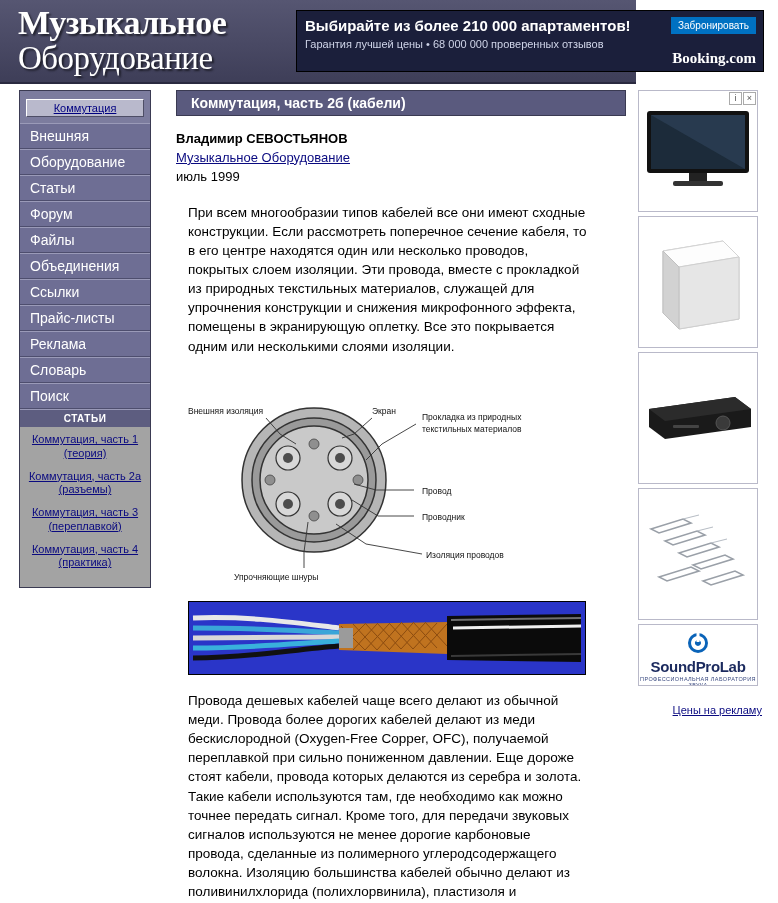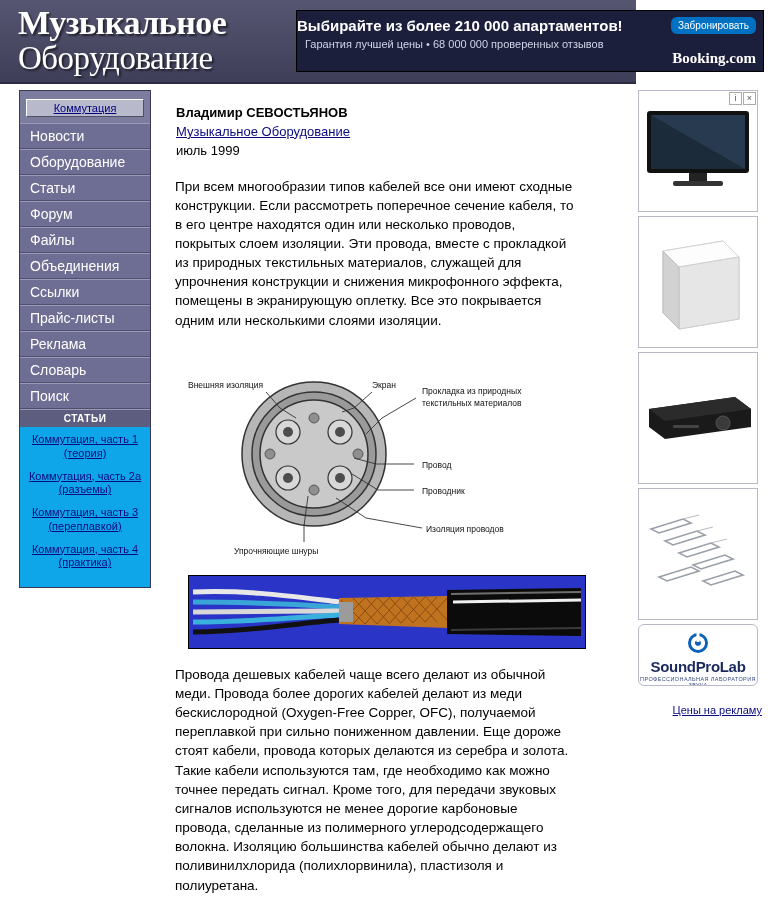--- a/index.html
+++ b/index.html
@@ -55,21 +55,21 @@
     top: 10px;
     width: 468px;
     height: 62px;
     background: #1b1f3b;
     border: 1px solid #000;
     box-sizing: border-box;
     overflow: hidden;
   }
   #top-banner .bn-line1 {
     position: absolute;
-    left: 0;
+    left: 8px;
     top: 6px;
     color: #ffffff;
     font-weight: bold;
     font-size: 15px;
     white-space: nowrap;
   }
   #top-banner .bn-line2 {
     position: absolute;
     left: 8px;
     top: 27px;
@@ -78,21 +78,21 @@
     white-space: nowrap;
   }
   #top-banner .bn-btn {
     position: absolute;
     right: 7px;
     top: 6px;
     background: #0071c2;
     color: #fff;
     font-size: 10px;
     padding: 3px 7px;
-    border-radius: 6px;
+    border-radius: 0;
     white-space: nowrap;
     margin-left: 36px;
   }
   #top-banner .bn-brand {
     position: absolute;
     right: 7px;
     bottom: 4px;
     color: #ffffff;
     font-family: "Liberation Serif", serif;
     font-weight: bold;
@@ -149,21 +149,21 @@
     background: #5d5d80;
     color: #ffffff;
     font-size: 10px;
     font-weight: bold;
     text-align: center;
     padding: 3px 0;
     letter-spacing: 0.5px;
     border-top: 1px solid #9a9ab8;
   }
   #articles-list {
-    background: #0ea5e9;
+    background: #a3a3a3;
     padding: 6px 4px 8px 4px;
   }
   .art-link {
     display: block;
     text-align: center;
     color: #0a0a80;
     font-size: 11px;
     line-height: 1.25;
     text-decoration: underline;
     margin-bottom: 9px;
@@ -194,21 +194,21 @@
     margin-top: 14px;
     font-size: 13px;
     line-height: 1.45;
   }
   .byline .author { font-weight: bold; color: #000; }
   .byline .mag { color: #0a0a80; text-decoration: underline; }
   .byline .date { color: #000; }
 
   .para {
     width: 400px;
-    margin: 16px 0 0 27px;
+    margin: 16px 0 0 40px;
     font-size: 13.5px;
     line-height: 1.42;
     text-align: left;
     color: #000;
   }
 
   
   #diagram {
     position: relative;
     width: 430px;
@@ -306,21 +306,21 @@
   </div>
 </div>
 
 <div id="page">
 
   <div id="sidebar">
     <div class="side-top">
       <a class="btn" href="#">Коммутация</a>
     </div>
 
-    <a class="nav-item" href="#">Новости</a>
+    <a class="nav-item" href="#">Внешняя</a>
     <a class="nav-item" href="#">Оборудование</a>
     <a class="nav-item" href="#">Статьи</a>
     <a class="nav-item" href="#">Форум</a>
     <a class="nav-item" href="#">Файлы</a>
     <a class="nav-item" href="#">Объединения</a>
     <a class="nav-item" href="#">Ссылки</a>
     <a class="nav-item" href="#">Прайс-листы</a>
     <a class="nav-item" href="#">Реклама</a>
     <a class="nav-item" href="#">Словарь</a>
     <a class="nav-item" href="#">Поиск</a>
@@ -342,20 +342,21 @@
       </a>
       <a class="art-link" href="#">
         <span>Коммутация, часть 4</span><br>
         <span>(практика)</span>
       </a>
     </div>
   </div>
 
   <div id="content">
 
+    <div id="title-bar">Коммутация, часть 2б (кабели)</div>
 
     <div class="byline">
       <div class="author">Владимир СЕВОСТЬЯНОВ</div>
       <div class="mag">Музыкальное Оборудование</div>
       <div class="date">июль 1999</div>
     </div>
 
     <div class="para">При всем многообразии типов кабелей все они имеют сходные конструкции. Если рассмотреть поперечное сечение кабеля, то в его центре находятся один или несколько проводов, покрытых слоем изоляции. Эти провода, вместе с прокладкой из природных текстильных материалов, служащей для упрочнения конструкции и снижения микрофонного эффекта, помещены в экранирующую оплетку. Все это покрывается одним или несколькими слоями изоляции.</div>
 
     <div id="diagram">
@@ -491,21 +492,21 @@
           <path d="M64 92 L96 82 L104 86 L72 96 Z"></path>
         </g>
         <g stroke="#b6bcc4" stroke-width="1">
           <path d="M44 30 L60 26"></path>
             <path d="M58 42 L74 38"></path>
             <path d="M72 54 L88 50"></path>
         </g>
       </svg>
     </div>
 
-    <div class="ad-unit" style="height:62px;border-radius:6px;">
+    <div class="ad-unit" style="height:62px;">
       <div class="sp-logo-wrap">
         <svg width="26" height="24" viewBox="0 0 26 24">
           <circle cx="13" cy="12" r="10" fill="#0a63b8"></circle>
           <path d="M13 5 a7 7 0 1 0 0.1 0 M13 9 a3 3 0 1 1 -0.1 0" fill="#ffffff"></path>
           <rect x="11.5" y="2" width="3" height="9" fill="#ffffff"></rect>
         </svg>
         <div class="sp-name">SoundProLab</div>
         <div class="sp-sub">ПРОФЕССИОНАЛЬНАЯ ЛАБОРАТОРИЯ ЗВУКА</div>
       </div>
     </div>

